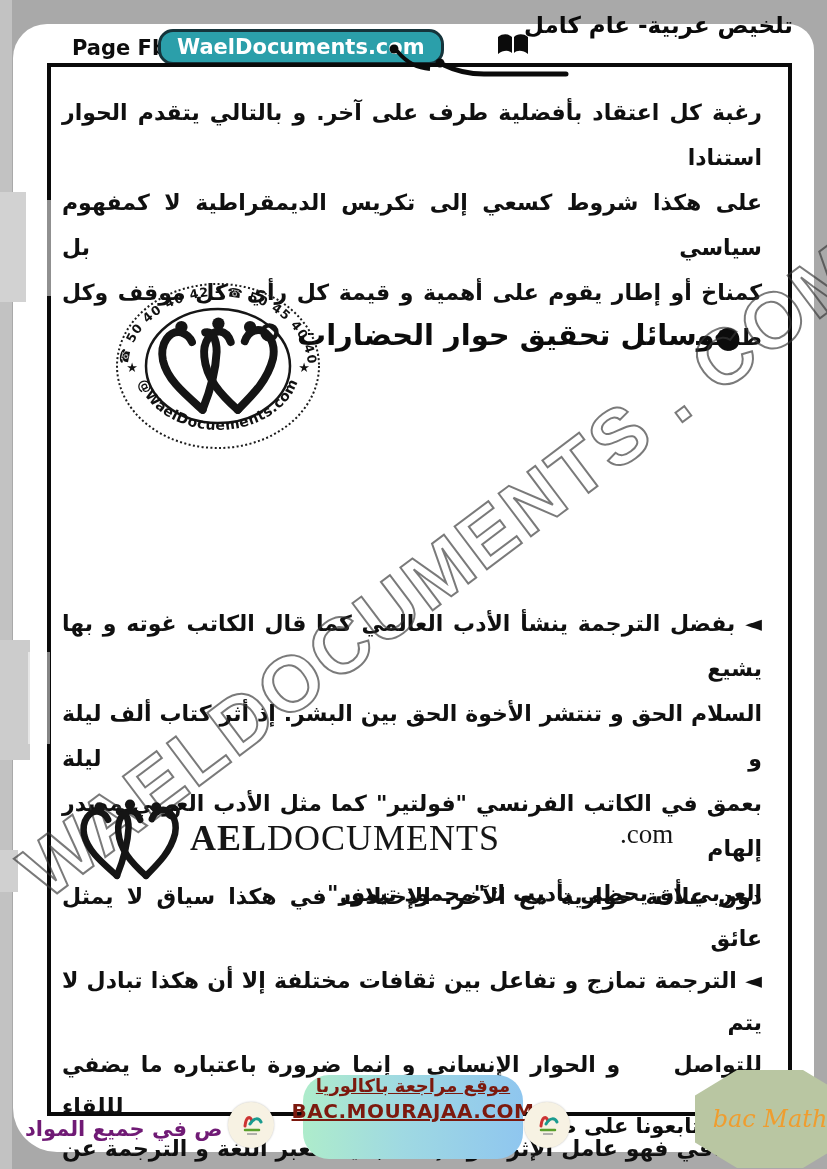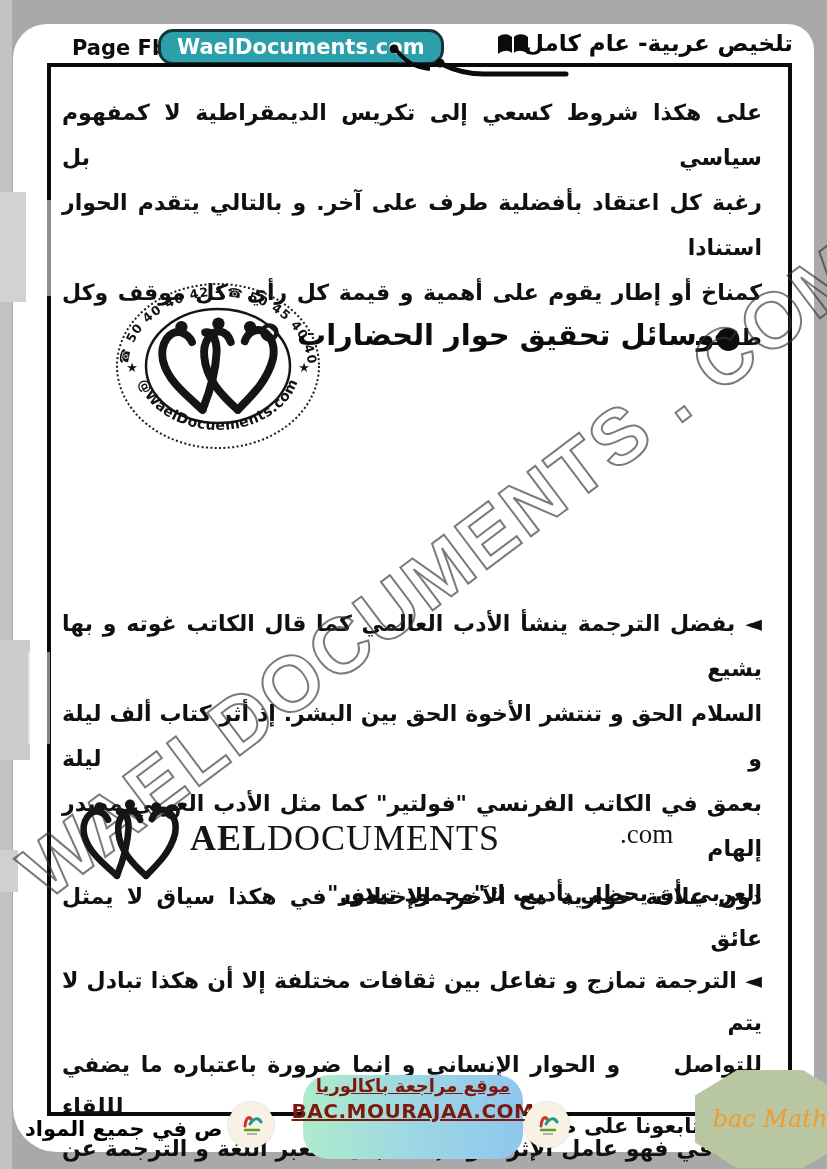--- a/index.html
+++ b/index.html
@@ -7,21 +7,21 @@
   .canvas{position:relative;width:827px;height:1169px;background:#a9a9a9;overflow:hidden;}
   .edge-strip{position:absolute;left:0;top:0;width:12px;height:100%;background:#cdcdcd;opacity:.7;}
   .page{position:absolute;left:13px;top:24px;width:801px;height:1128px;background:#ffffff;
         border-radius:34px 26px 30px 44px;}
   
   .fb-label{position:absolute;left:72px;top:36px;font-size:21px;font-weight:bold;color:#0d0d0d;}
   .fb-badge{position:absolute;left:158px;top:29px;padding:3px 16px;border-radius:15px;
             background:#2b9faa;border:3px solid #15343b;color:#fff;font-size:21px;font-weight:bold;}
   .flourish{position:absolute;left:388px;top:42px;}
   .book{position:absolute;left:496px;top:33px;}
-  .hdr-title{position:absolute;right:34px;top:30px;direction:rtl;font-size:23px;font-weight:bold;color:#0a0a0a;}
+  .hdr-title{position:absolute;right:34px;top:12px;direction:rtl;font-size:23px;font-weight:bold;color:#0a0a0a;}
   
   .frame{position:absolute;left:47px;top:63px;width:737px;height:1045px;border:4px solid #0a0a0a;}
   .frame-dot{position:absolute;background:#0a0a0a;border-radius:50%;z-index:3;}
   
   .para{position:absolute;left:62px;width:700px;direction:rtl;color:#101010;font-weight:bold;z-index:2;}
   .ln{font-size:22px;line-height:45px;text-align:justify;text-align-last:justify;white-space:pre-wrap;}
   .p4 .ln{line-height:42px;}
   .ln.end{text-align-last:start;}
   .heading{position:absolute;right:86px;top:318px;direction:rtl;font-size:29px;font-weight:bold;color:#0c0c0c;z-index:2;}
   .heading .blt{font-size:30px;vertical-align:-2px;}
@@ -34,21 +34,21 @@
              transform:rotate(-37deg);transform-origin:0 50%;opacity:.85;}
   
   .midlogo{position:absolute;left:56px;top:790px;display:flex;align-items:center;z-index:5;}
   .midlogo .txt{display:flex;margin-left:-14px;}
   .midlogo .l1{font-family:"Liberation Serif",serif;font-size:36px;letter-spacing:1px;color:#161616;}
   .midlogo .l1 .pfx{font-weight:bold;}
   .midlogo .l2{font-family:"Liberation Serif",serif;font-size:27px;color:#161616;align-self:center;
                margin-top:-8px;padding-left:120px;}
   
   .foot-right{position:absolute;right:127px;top:1114px;direction:rtl;font-size:21px;font-weight:bold;color:#0d0d0d;z-index:7;}
-  .foot-left{position:absolute;left:25px;top:1117px;direction:rtl;font-size:21px;font-weight:bold;color:#000000;z-index:7;}
+  .foot-left{position:absolute;left:25px;top:1117px;direction:rtl;font-size:21px;font-weight:bold;color:#701a75;z-index:7;}
   .pill{position:absolute;left:303px;top:1075px;width:220px;height:84px;border-radius:26px;z-index:9;
         background:linear-gradient(90deg,#aeeccb 0%,#9fd9e2 45%,#8fc6ef 100%);
         display:flex;flex-direction:column;align-items:center;justify-content:flex-start;gap:3px;}
   .pill .t1{font-size:18px;font-weight:bold;color:#7c190e;text-decoration:underline;direction:rtl;}
   .pill .t2{font-size:20px;font-weight:bold;color:#7c190e;text-decoration:underline;letter-spacing:.5px;}
   .mini-circ{position:absolute;width:46px;height:46px;border-radius:50%;background:#f7f2e3;z-index:10;
              display:flex;align-items:center;justify-content:center;box-shadow:0 0 2px rgba(0,0,0,.25);}
   .bac-badge{position:absolute;left:695px;top:1070px;width:150px;height:98px;background:#b9c6a2;z-index:8;
              clip-path:polygon(28% 0,72% 0,100% 26%,100% 74%,72% 100%,28% 100%,0 74%,0 26%);
              display:flex;align-items:center;justify-content:center;}
@@ -80,22 +80,22 @@
       <path d="M32,4 C27,0 21,1 18,4 L18,20 C21,17 27,17 32,21 Z"></path>
     </g>
   </svg>
   <div class="hdr-title">تلخيص عربية- عام كامل</div>
 
   <div class="frame"></div>
   <div class="frame-dot" style="left:462px;top:1104px;width:10px;height:10px;"></div>
   <div class="frame-dot" style="left:758px;top:1102px;width:12px;height:12px;"></div>
 
   <div class="para" style="top:90px;">
+    <div class="ln">رغبة كل اعتقاد بأفضلية طرف على آخر. و بالتالي يتقدم الحوار استنادا</div>
     <div class="ln">على هكذا شروط كسعي إلى تكريس الديمقراطية لا كمفهوم سياسي بل</div>
-    <div class="ln">رغبة كل اعتقاد بأفضلية طرف على آخر. و بالتالي يتقدم الحوار استنادا</div>
     <div class="ln">كمناخ أو إطار يقوم على أهمية و قيمة كل رأي  كل موقف وكل طرف.</div>
   </div>
 
   <svg class="stamp" width="212" height="172" viewBox="0 0 212 172">
     <defs>
       <path id="arcTop" d="M 16 88 A 90 72 0 0 1 196 88"></path>
       <path id="arcBot" d="M 24 86 A 82 64 0 0 0 188 86"></path>
     </defs>
     <ellipse cx="106" cy="86" rx="101" ry="82" fill="none" stroke="#1c1c1c" stroke-width="2" stroke-dasharray="2 2.4"></ellipse>
     <ellipse cx="106" cy="86" rx="72" ry="57" fill="none" stroke="#161616" stroke-width="2.5"></ellipse>

